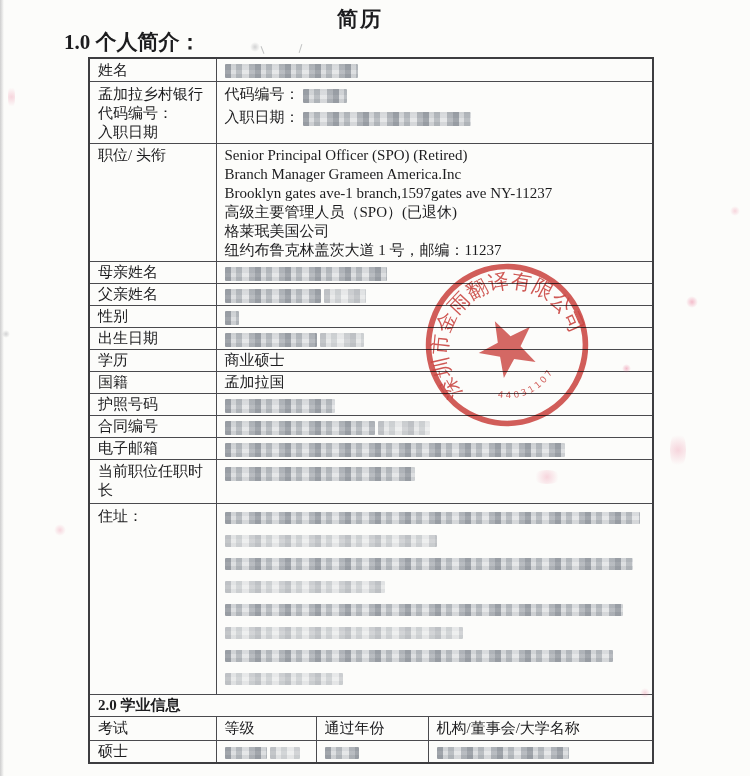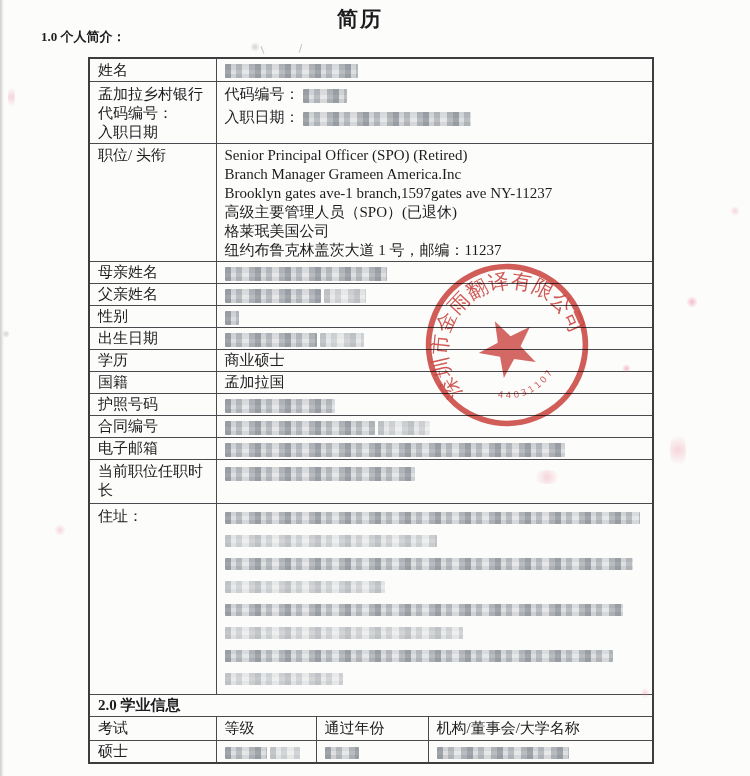--- a/index.html
+++ b/index.html
@@ -9,21 +9,21 @@
     font-family:"Liberation Serif","DejaVu Serif",serif;
     color:#1c1c1e;
   }
   .edge-shade{position:absolute;left:0;top:0;width:4px;height:776px;
     background:linear-gradient(90deg,rgba(120,120,125,.35),rgba(120,120,125,0));}
   .doc-title{
     position:absolute;top:5px;left:0;width:720px;text-align:center;
     font-size:21px;font-weight:bold;letter-spacing:2px;
     text-underline-offset:4px;
   }
-  .sec1{position:absolute;top:28px;left:41px;font-size:13px;font-weight:bold;}
+  .sec1{position:absolute;top:28px;left:64px;font-size:21px;font-weight:bold;}
   table.resume{
     position:absolute;left:88px;top:57px;width:564px;
     table-layout:fixed;border-collapse:collapse;
     font-size:15px;line-height:19px;
   }
   table.resume{border:2px solid #3d3d40;}
   table.resume td{
     border:1px solid #4a4a4e;padding:1px 8px;vertical-align:middle;
     overflow:hidden;
   }

